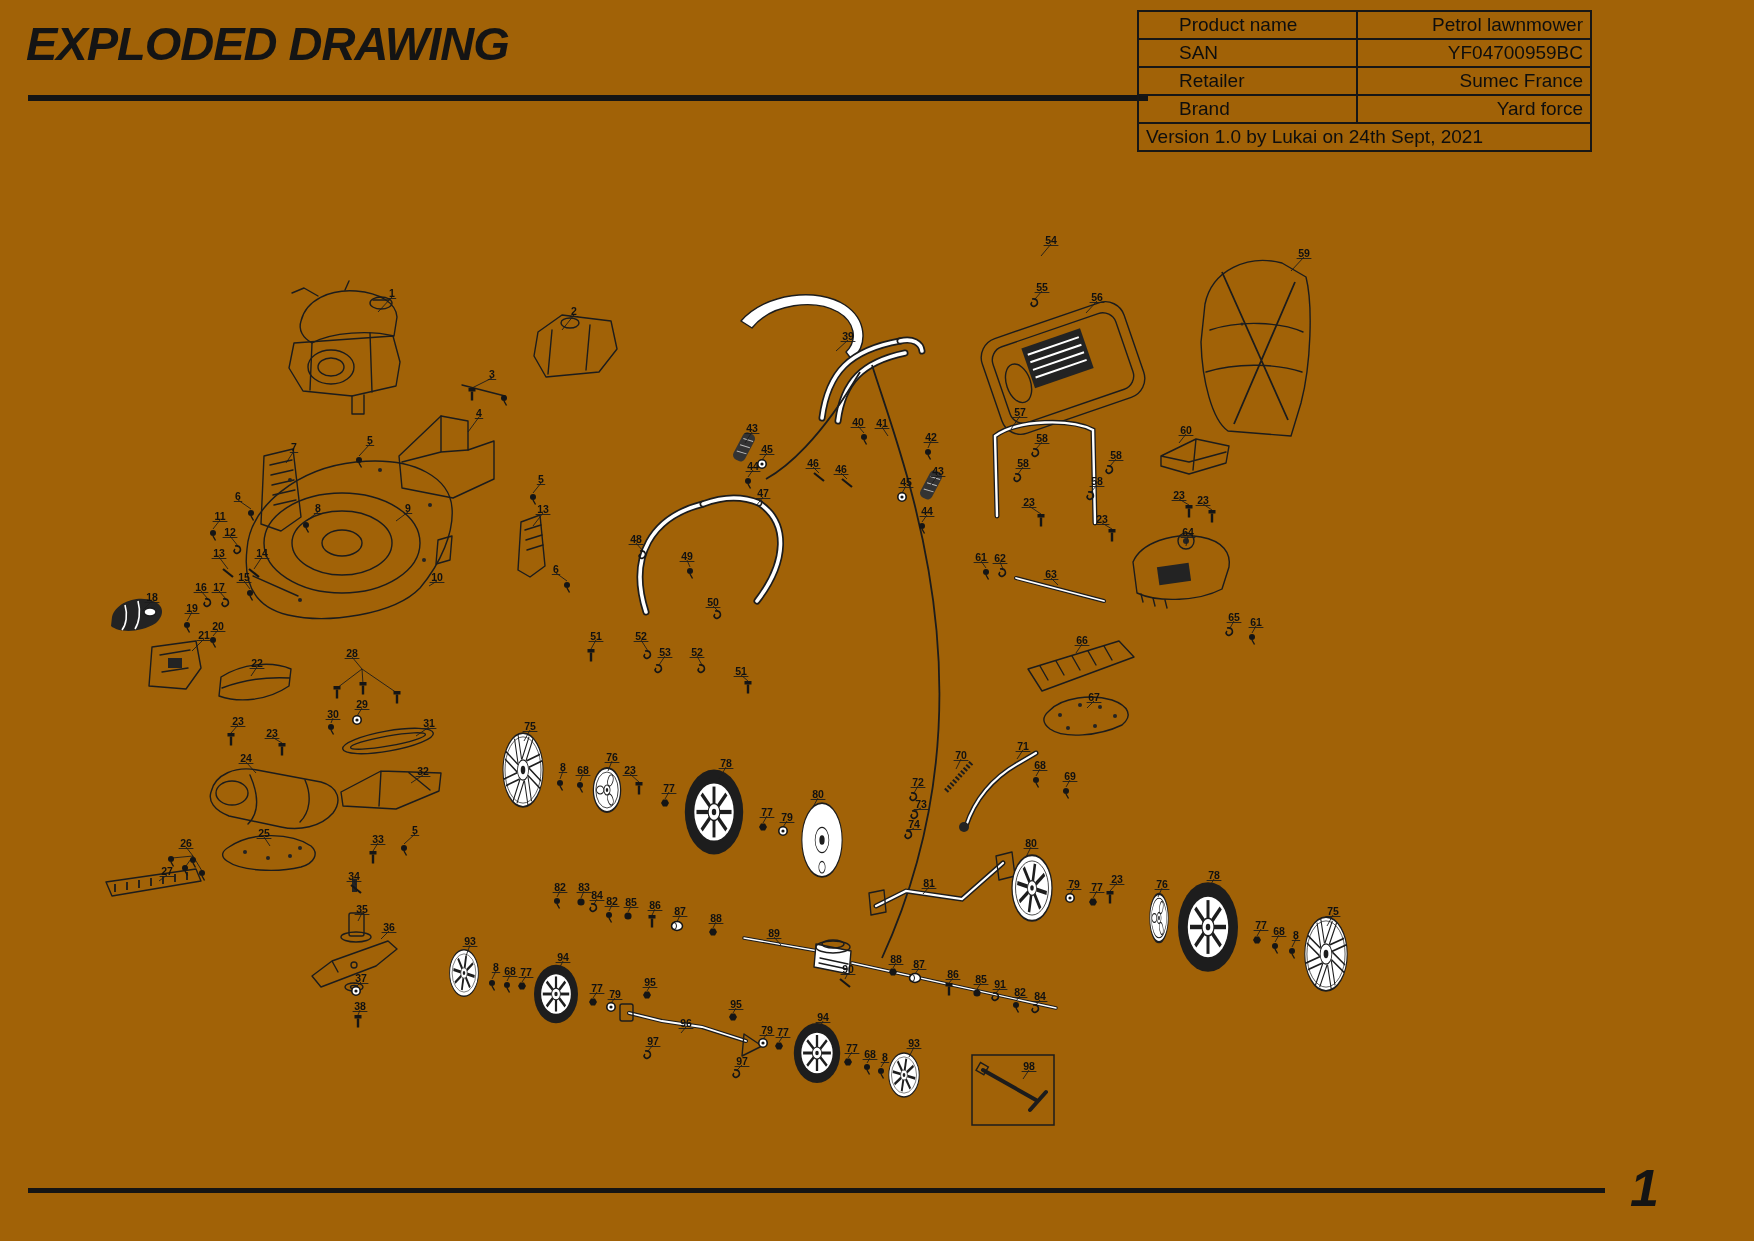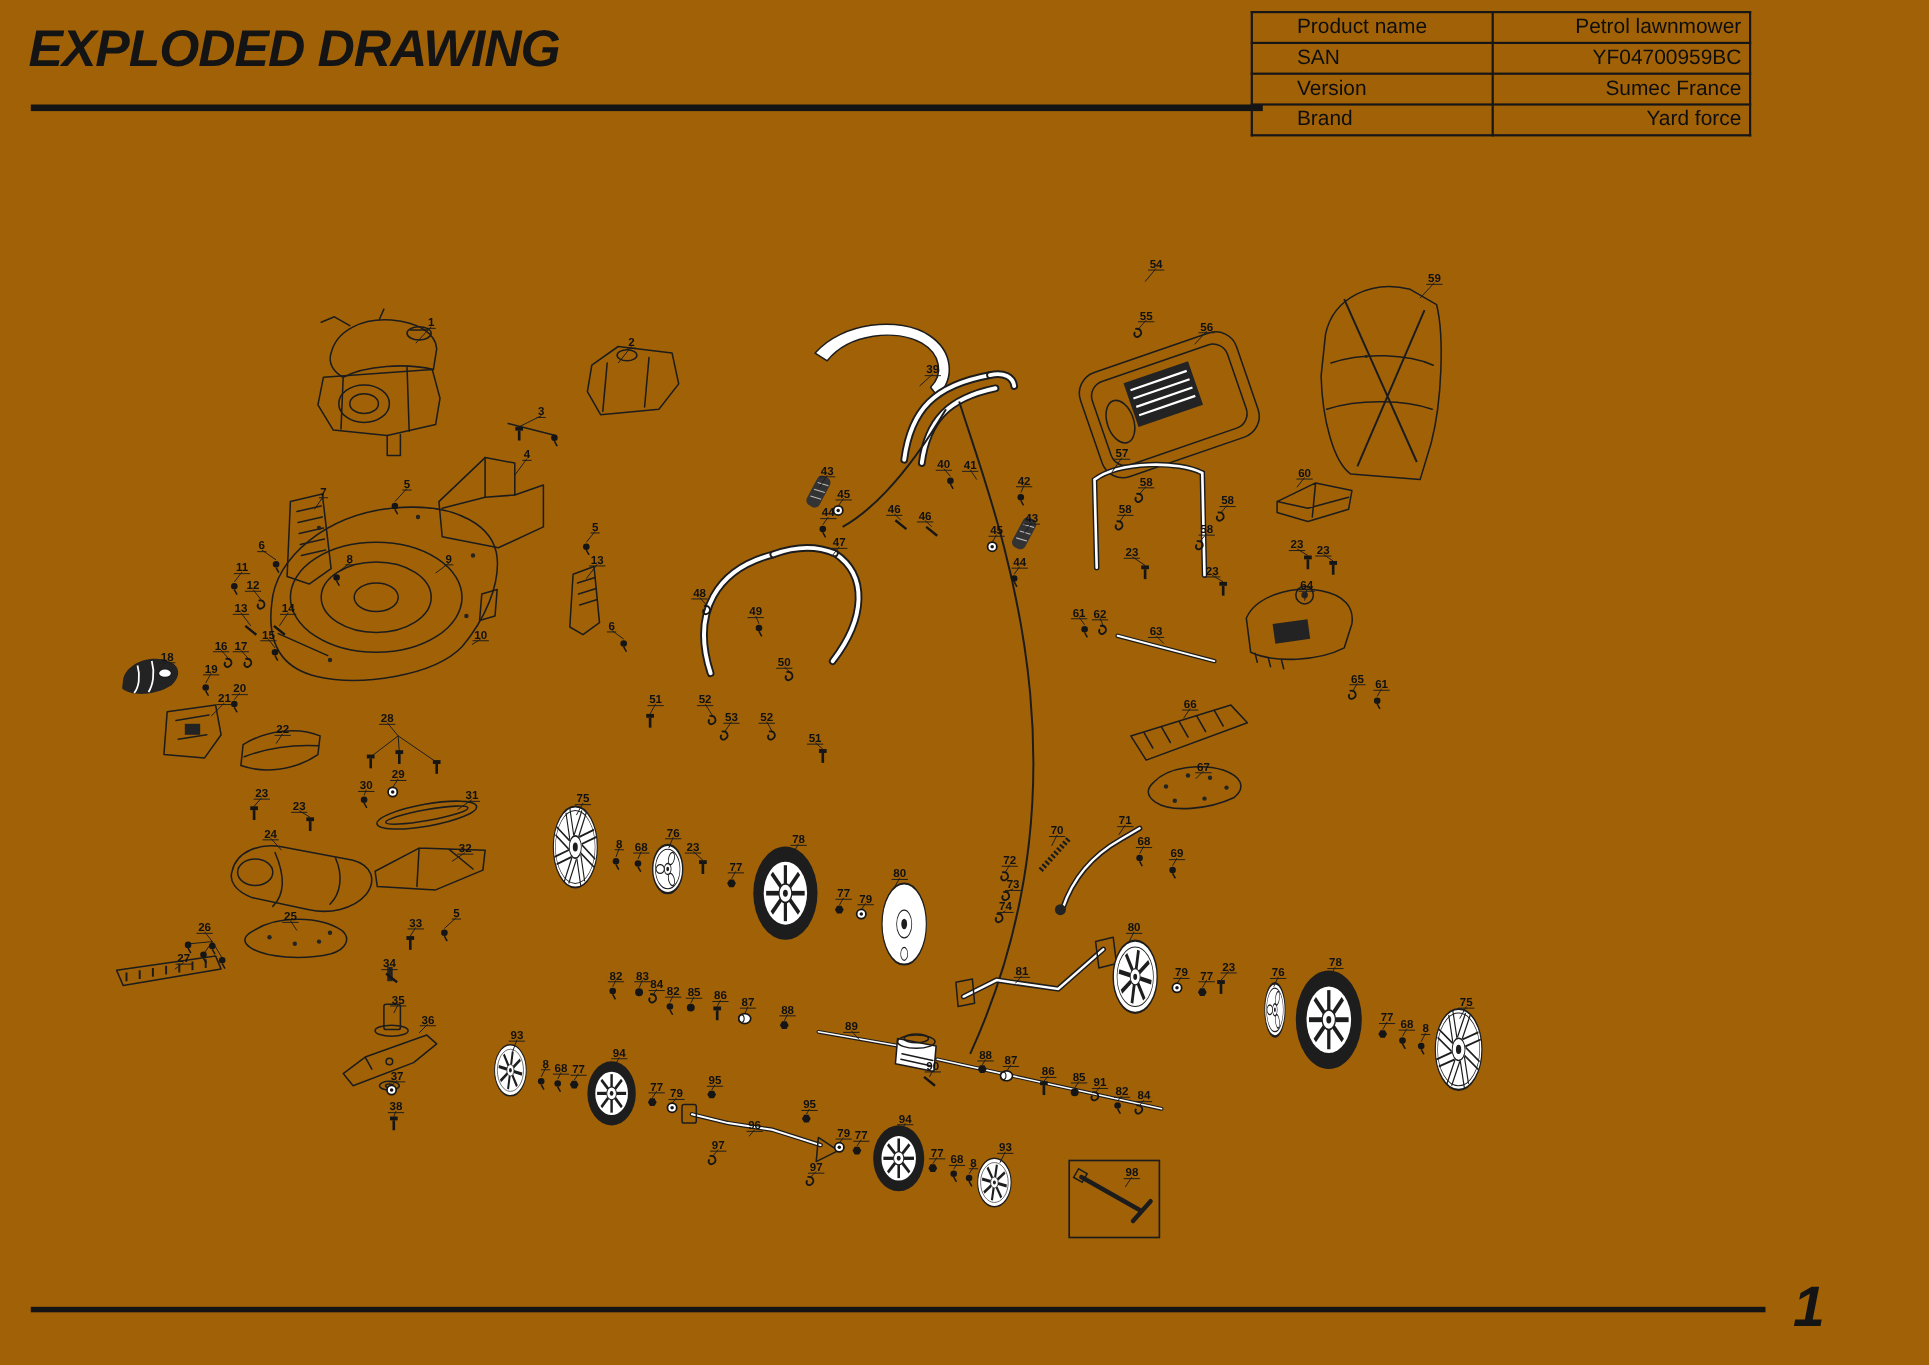--- a/index.html
+++ b/index.html
@@ -39,26 +39,29 @@
     <tbody id="info-tbody">
         <tr>
           <td class="c1">Product name</td>
           <td class="c2">Petrol lawnmower</td>
         </tr>
         <tr>
           <td class="c1">SAN</td>
           <td class="c2">YF04700959BC</td>
         </tr>
         <tr>
-          <td class="c1">Version</td>
+          <td class="c1">Retailer</td>
           <td class="c2">Sumec France</td>
         </tr>
         <tr>
           <td class="c1">Brand</td>
           <td class="c2">Yard force</td>
+        </tr>
+        <tr>
+          <td colspan="2">Version 1.0 by Lukai on 24th Sept, 2021</td>
         </tr>
       </tbody>
   </table>
 
   <svg id="diagram" width="1754" height="1241" viewBox="0 0 1754 1241">
     <defs id="defs">
       <g id="gl-b">
           <rect x="-3.5" y="-4" width="7" height="3.5" fill="#151515"></rect>
           <rect x="-1.2" y="-0.5" width="2.4" height="9" fill="#151515"></rect>
         </g>

